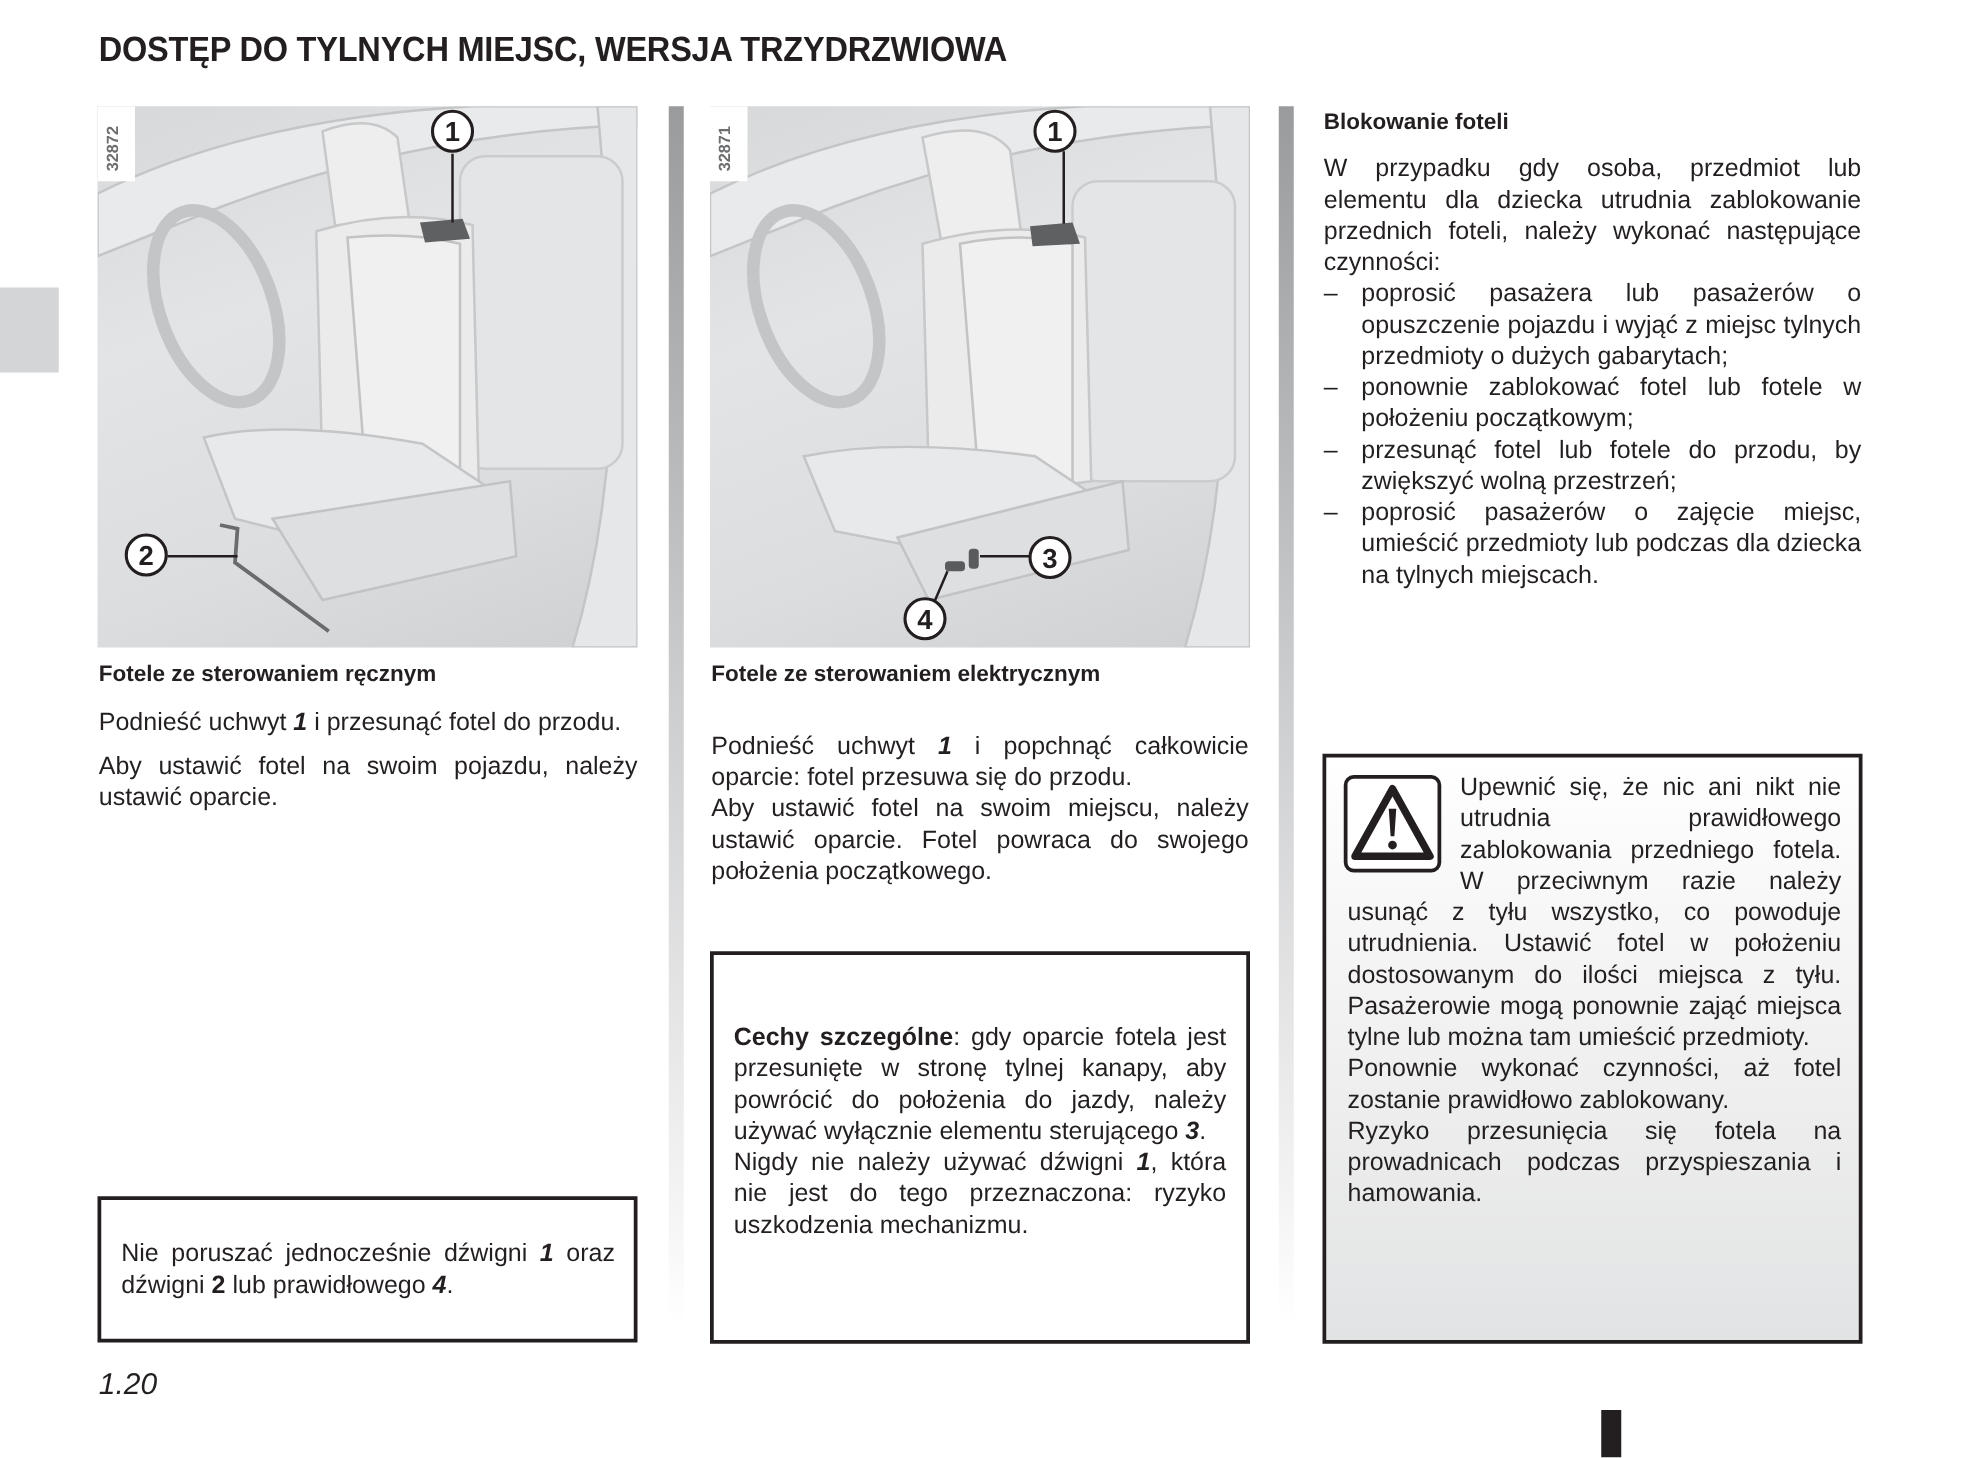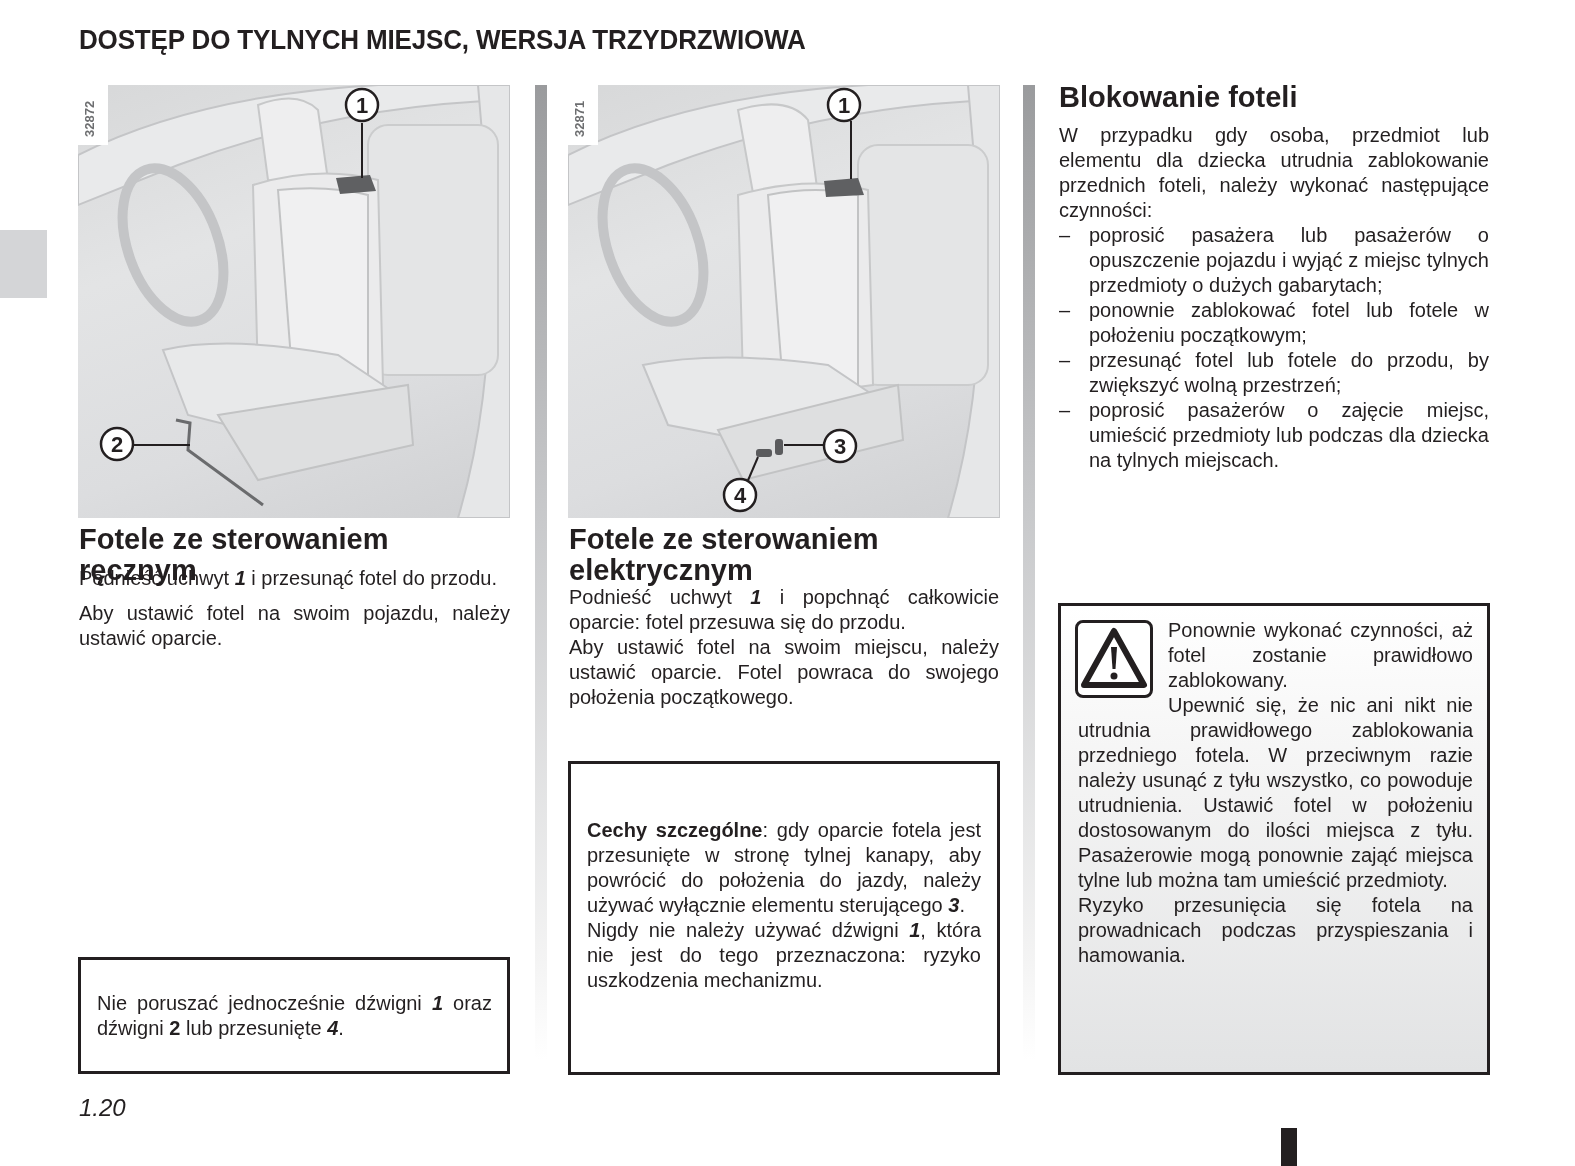--- a/index.html
+++ b/index.html
@@ -14,21 +14,21 @@
   .sep-1 { left: 535px; }
   .sep-2 { left: 1023px; }
 
   .figure { position: absolute; top: 85px; width: 432px; height: 433px; background: linear-gradient(160deg, #d7d8d9 0%, #e3e4e5 35%, #dcdddf 70%, #cfd0d2 100%); overflow: hidden; }
   .figure-1 { left: 78px; }
   .figure-2 { left: 568px; }
   .figure svg { position: absolute; left: 0; top: 0; }
   .fig-id { position: absolute; left: 0; top: 0; width: 30px; height: 60px; background: #ffffff; }
   .fig-id span { position: absolute; left: 4px; top: 52px; transform: rotate(-90deg); transform-origin: left top; font-size: 13px; font-weight: bold; color: #6d6e70; white-space: nowrap; }
 
-  .h2 { position: absolute; font-size: 29px; font-weight: bold; line-height: 31px; }
+  .h2 { position: absolute; font-size: 18px; font-weight: bold; line-height: 31px; }
   .body { position: absolute; font-size: 20px; line-height: 25px; text-align: justify; }
   .body p { margin: 0; }
   .body p + p.gap { margin-top: 10px; }
 
   .note-box { position: absolute; border: 3px solid #231f20; background: #ffffff; }
   .note-text { position: absolute; font-size: 20px; line-height: 25px; text-align: justify; }
 
   .warning-box { position: absolute; left: 1058px; top: 603px; width: 432px; height: 472px; border: 3px solid #231f20; background: linear-gradient(to bottom, #ffffff 0%, #f3f3f3 40%, #e2e3e4 100%); }
   .warn-icon { position: absolute; left: 14px; top: 14px; width: 78px; height: 78px; border: 3px solid #231f20; border-radius: 8px; background: #fff; }
   .warning-text { position: absolute; left: 17px; top: 12px; width: 395px; font-size: 20px; line-height: 25px; text-align: justify; }
@@ -117,21 +117,21 @@
 </div>
 
 <h2 class="h2" style="left:79px;top:524px;width:432px;">Fotele ze sterowaniem ręcznym</h2>
 <div class="body" style="left:79px;top:566px;width:431px;">
   <p><span>Podnieść uchwyt </span><b><i>1</i></b><span> i przesunąć fotel do przodu.</span></p>
   <p class="gap">Aby ustawić fotel na swoim pojazdu, należy ustawić oparcie.</p>
 </div>
 
 <div class="note-box" style="left:78px;top:957px;width:432px;height:117px;"></div>
 <div class="note-text" style="left:97px;top:991px;width:395px;">
-  <span>Nie poruszać jednocześnie dźwigni </span><b><i>1</i></b><span> oraz dźwigni </span><b>2</b><span> lub przesunięte </span><b><i>4</i></b><span>.</span>
+  <span>Nie poruszać jednocześnie dźwigni </span><b><i>1</i></b><span> oraz dźwigni </span><b>2</b><span> lub prawidłowego </span><b><i>4</i></b><span>.</span>
 </div>
 
 <h2 class="h2" style="left:569px;top:524px;width:400px;">Fotele ze sterowaniem elektrycznym</h2>
 <div class="body" style="left:569px;top:585px;width:430px;">
   <p><span>Podnieść uchwyt </span><b><i>1</i></b><span> i popchnąć całkowicie oparcie: fotel przesuwa się do przodu.</span></p>
   <p>Aby ustawić fotel na swoim miejscu, należy ustawić oparcie. Fotel powraca do swojego położenia początkowego.</p>
 </div>
 
 <div class="note-box" style="left:568px;top:761px;width:432px;height:314px;"></div>
 <div class="note-text" style="left:587px;top:818px;width:394px;">
@@ -153,20 +153,20 @@
 <div class="warning-box">
   <div class="warn-icon">
     <svg width="72" height="72" viewBox="0 0 72 72">
       <path d="M36 8 L66 62 L6 62 Z" fill="none" stroke="#231f20" stroke-width="6" stroke-linejoin="round"></path>
       <path d="M33 24 L39 24 L37.5 46 L34.5 46 Z" fill="#231f20"></path>
       <circle cx="36" cy="53" r="3.5" fill="#231f20"></circle>
     </svg>
   </div>
   <div class="warning-text">
     <div class="warn-float"></div>
+    <p>Upewnić się, że nic ani nikt nie utrudnia prawidłowego zablokowania przedniego fotela. W przeciwnym razie należy usunąć z tyłu wszystko, co powoduje utrudnienia. Ustawić fotel w położeniu dostosowanym do ilości miejsca z tyłu. Pasażerowie mogą ponownie zająć miejsca tylne lub można tam umieścić przedmioty.</p>
     <p>Ponownie wykonać czynności, aż fotel zostanie prawidłowo zablokowany.</p>
-    <p>Upewnić się, że nic ani nikt nie utrudnia prawidłowego zablokowania przedniego fotela. W przeciwnym razie należy usunąć z tyłu wszystko, co powoduje utrudnienia. Ustawić fotel w położeniu dostosowanym do ilości miejsca z tyłu. Pasażerowie mogą ponownie zająć miejsca tylne lub można tam umieścić przedmioty.</p>
     <p>Ryzyko przesunięcia się fotela na prowadnicach podczas przyspieszania i hamowania.</p>
   </div>
 </div>
 
 <div class="page-number">1.20</div>
 <div class="corner-mark"></div>
 
 </body></html>

